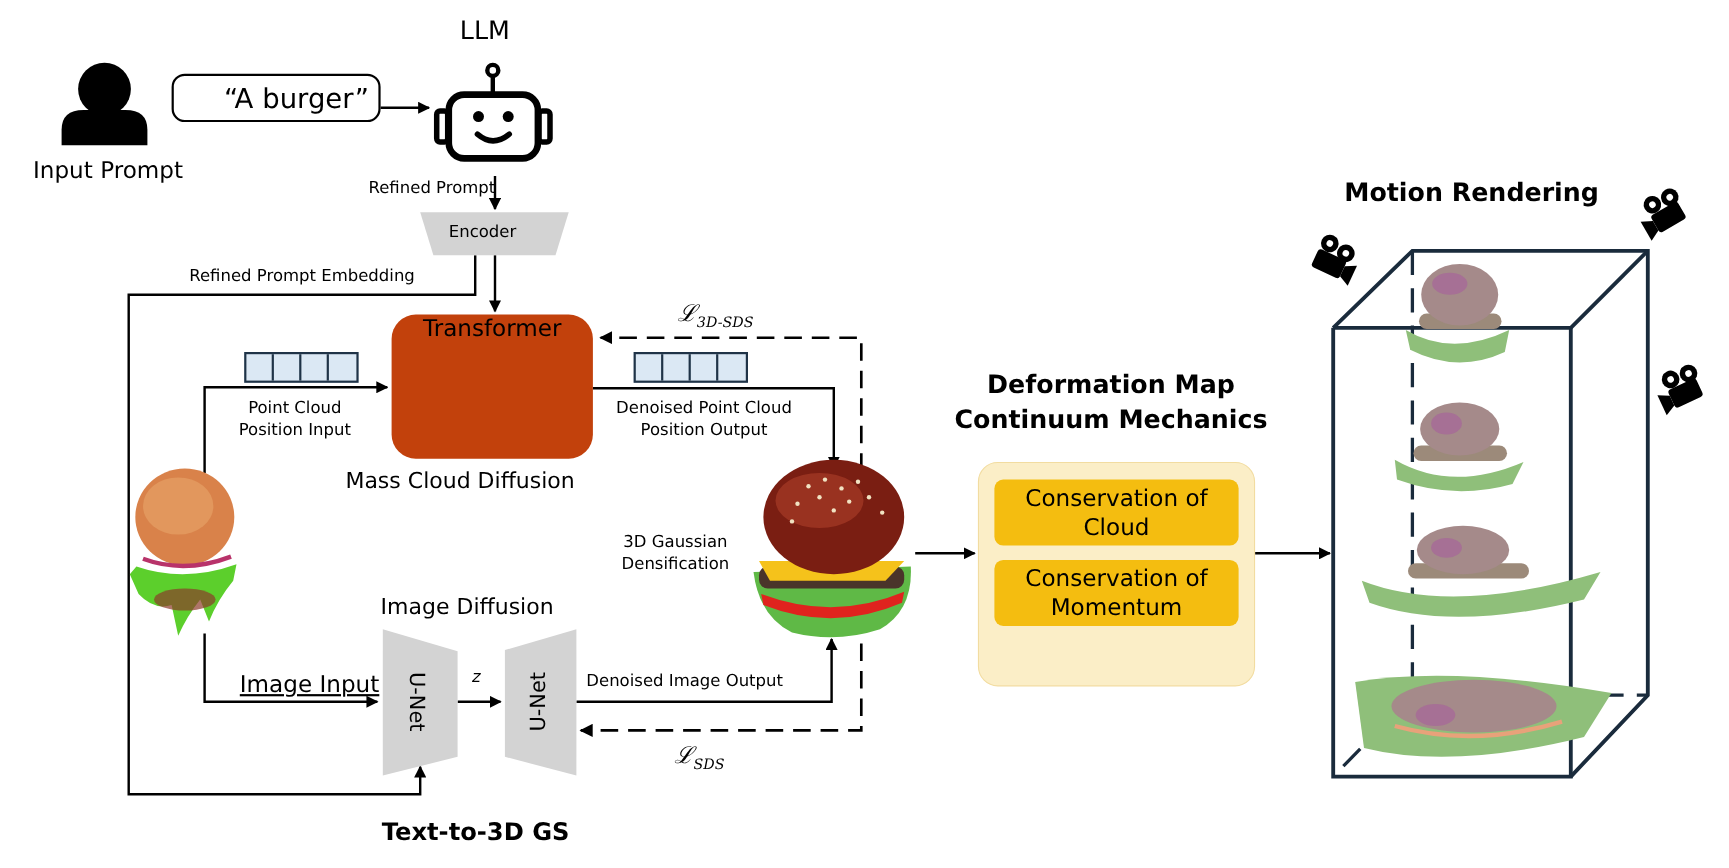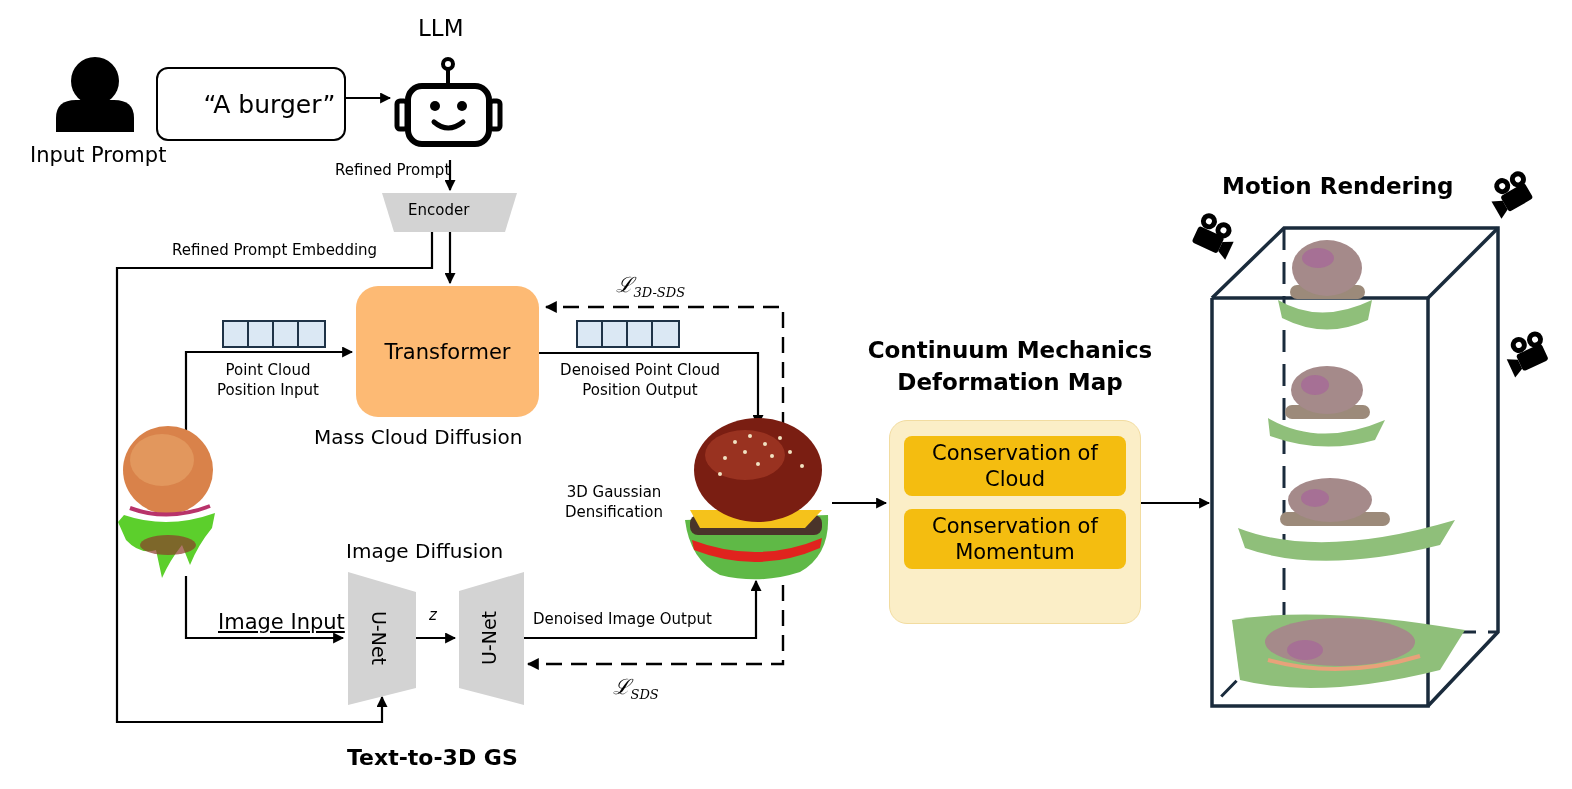--- a/index.html
+++ b/index.html
@@ -2,22 +2,22 @@
 <html><head>
 <meta charset="utf-8">
 <style>
   html, body { margin: 0; padding: 0; background: #ffffff; }
   #stage { position: relative; width: 1572px; height: 789px; overflow: hidden; background: #fff; font-family: "DejaVu Sans", sans-serif; color: #000; }
   #stage svg.wires { position: absolute; left: 0; top: 0; }
   .txt { position: absolute; white-space: nowrap; font-family: "DejaVu Sans", sans-serif; }
   .lbl { font-size: 15px; line-height: 20px; text-align: center; }
   .lbl-c { transform: translateX(-50%); }
   .bold { font-weight: bold; }
-  .box-prompt { position: absolute; left: 156px; top: 67px; width: 190px; height: 74px; border: 2.5px solid #000; border-radius: 12px; box-sizing: border-box; display: flex; align-items: center; justify-content: center; font-size: 25px; padding-left: 37px; }
-  .transformer { position: absolute; left: 356px; top: 286px; width: 183px; height: 131px; background: #fdba74; border-radius: 22px; display: flex; align-items: center; justify-content: center; font-size: 21px; }
+  .box-prompt { position: absolute; left: 156px; top: 67px; width: 190px; height: 44px; border: 2.5px solid #000; border-radius: 12px; box-sizing: border-box; display: flex; align-items: center; justify-content: center; font-size: 25px; padding-left: 37px; }
+  .transformer { position: absolute; left: 356px; top: 286px; width: 183px; height: 131px; background: #c2410c; border-radius: 22px; display: flex; align-items: flex-start; justify-content: center; font-size: 21px; }
   .tokens { position: absolute; display: flex; border: 2px solid #1f3347; background: #dbe8f4; }
   .tokens span { width: 25px; height: 24px; border-right: 2px solid #1f3347; box-sizing: border-box; }
   .tokens span:last-child { border-right: none; }
   .cm-outer { position: absolute; left: 889px; top: 420px; width: 252px; height: 204px; background: #fbeec7; border: 1.5px solid #f2dca0; border-radius: 18px; box-sizing: border-box; }
   .cm-inner { position: absolute; left: 14px; width: 222px; height: 60px; background: #f4bd10; border-radius: 8px; display: flex; align-items: center; justify-content: center; text-align: center; font-size: 21px; line-height: 26px; white-space: normal; }
   .unet-label { position: absolute; font-size: 19px; transform-origin: center center; white-space: nowrap; }
 </style>
 </head>
 <body>
 
@@ -214,32 +214,32 @@
   <div class="txt" style="left:429px;top:606px;font-style:italic;font-size:15px;">z</div>
   <div class="txt" style="left:218px;top:610px;font-size:21px;text-decoration:underline;">Image Input</div>
   <div class="txt" style="left:533px;top:610px;font-size:15px;">Denoised Image Output</div>
   <div class="txt" style="left:613px;top:672px;font-family:'DejaVu Serif',serif;font-style:italic;font-size:21px;">
     <span>ℒ</span><sub style="font-size:13px;">SDS</sub>
   </div>
 
   <div class="txt bold" style="left:347px;top:745px;font-size:22px;">Text-to-3D GS</div>
 
   <div class="txt bold lbl-c" style="left:1010px;top:334px;font-size:23px;line-height:32px;text-align:center;">
+    <div>Deformation Map</div>
     <div>Continuum Mechanics</div>
-    <div>Deformation Map</div>
   </div>
   <div class="cm-outer">
     <div class="cm-inner" style="top:15px;">
       <div>
           <div>Conservation of</div>
           <div>Cloud</div>
         </div>
     </div>
     <div class="cm-inner" style="top:88px;">
       <div>
           <div>Conservation of</div>
           <div>Momentum</div>
         </div>
     </div>
   </div>
 
-  <div class="txt bold" style="left:1222px;top:173px;font-size:23px;">Motion Rendering</div>
+  <div class="txt bold" style="left:1222px;top:163px;font-size:23px;">Motion Rendering</div>
 </div>
 
 </body></html>

